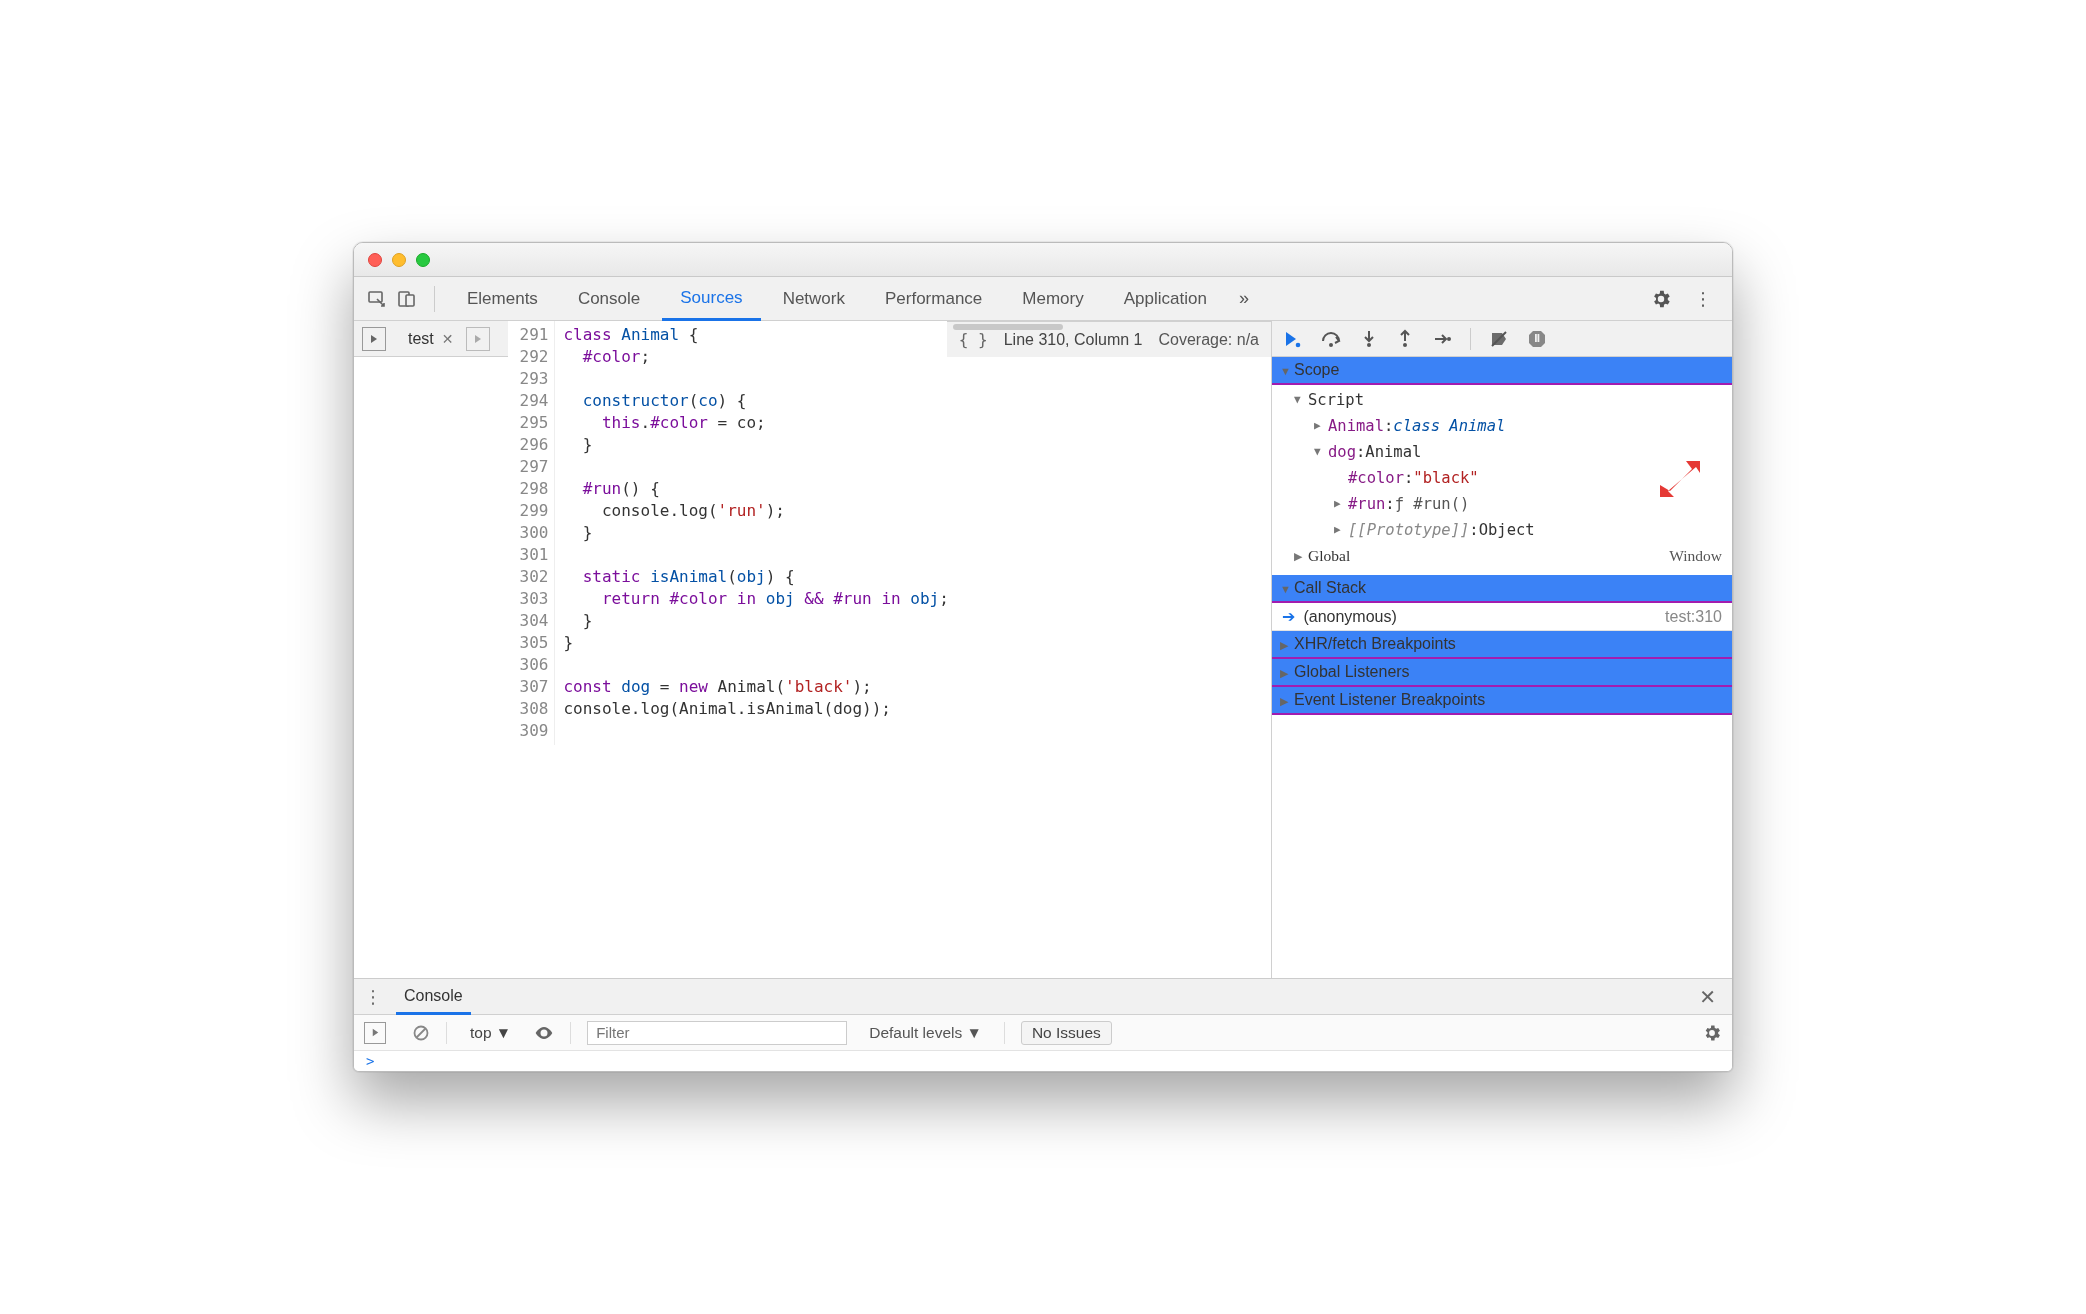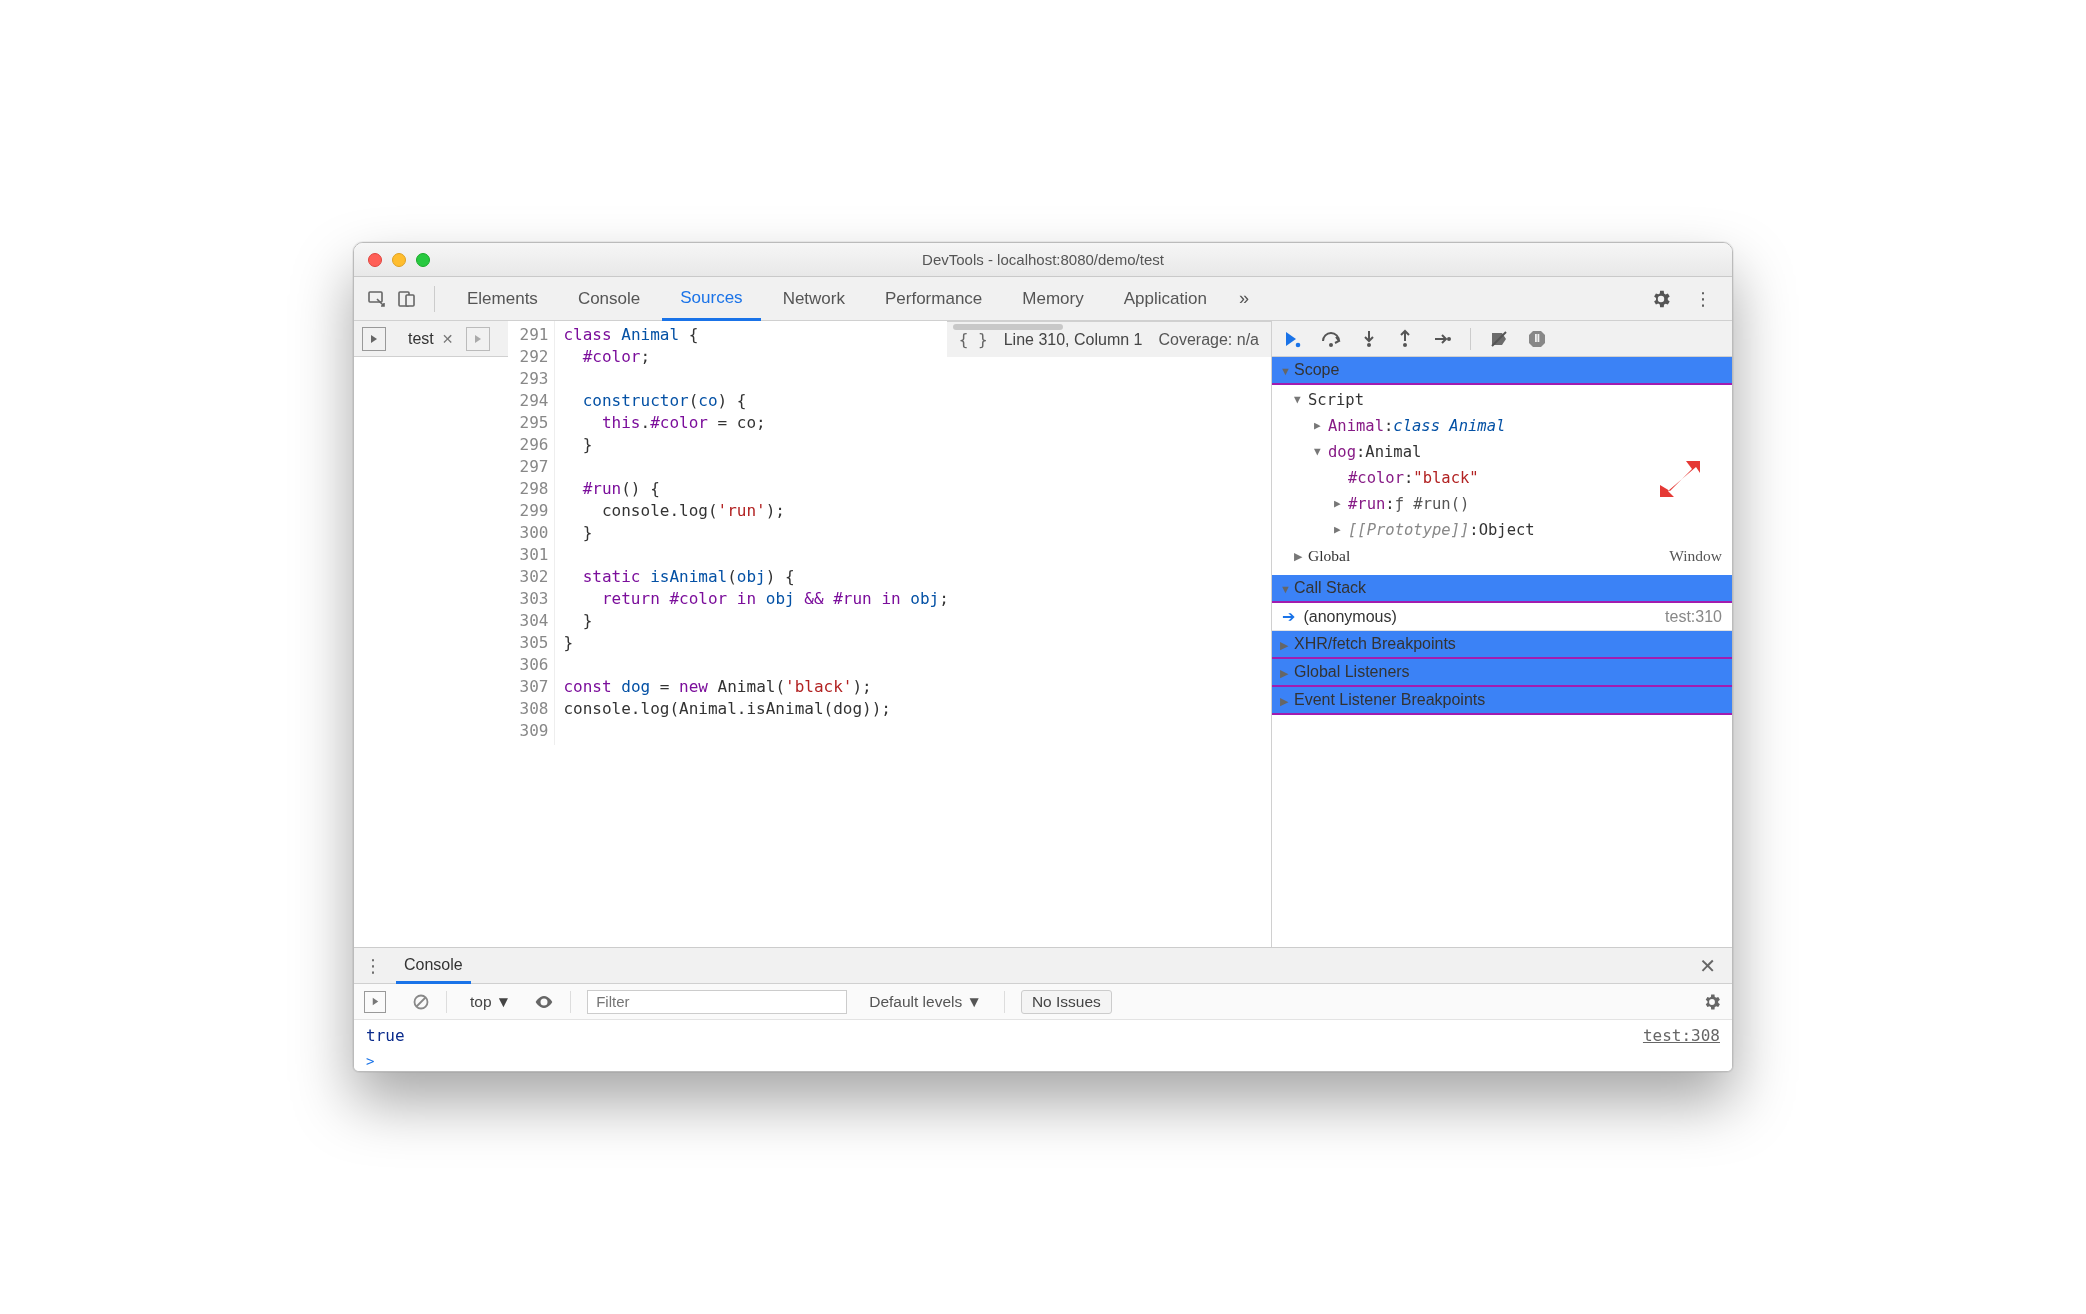--- a/index.html
+++ b/index.html
@@ -147,21 +147,20 @@
 <body>
 
 <div class="window">
 
   <div class="titlebar">
     <div class="traffic">
       <div class="dot red"></div>
       <div class="dot yellow"></div>
       <div class="dot green"></div>
     </div>
-    <div class="title">DevTools - localhost:8080/demo/test</div>
   </div>
 
   <div class="tabs">
     <div class="tab-icon">
       <svg width="20" height="20" viewBox="0 0 20 20" stroke="#666" fill="none" stroke-width="1.6">
         <rect x="2" y="3" width="13" height="10" rx="1"></rect>
           <path d="M10 10 L17 17 M14 17 L17 17 L17 14"></path>
       </svg>
     </div>
     <div class="tab-icon">
@@ -412,22 +411,16 @@
       <span class="lvl">Default levels ▼</span>
       <div class="vsep"></div>
       <span class="btn-pill">No Issues</span>
       <span class="spacer"></span>
       <span>
         <svg width="20" height="20" viewBox="0 0 24 24" fill="#666">
             <path d="M19.4 13a7.8 7.8 0 000-2l2.1-1.6-2-3.4-2.5 1a7.6 7.6 0 00-1.7-1L15 3h-4l-.3 2.9a7.6 7.6 0 00-1.7 1l-2.5-1-2 3.4L6.6 11a7.8 7.8 0 000 2l-2.1 1.6 2 3.4 2.5-1a7.6 7.6 0 001.7 1L11 21h4l.3-2.9a7.6 7.6 0 001.7-1l2.5 1 2-3.4zM12 15.5A3.5 3.5 0 1115.5 12 3.5 3.5 0 0112 15.5z"></path>
           </svg>
       </span>
     </div>
-    <div class="console-body">
-      <div class="console-row">
-        <span class="out">true</span>
-        <span class="src">test:308</span>
-      </div>
-    </div>
     <div class="prompt">&gt;</div>
   </div>
 
 </div>
 
 </body></html>

